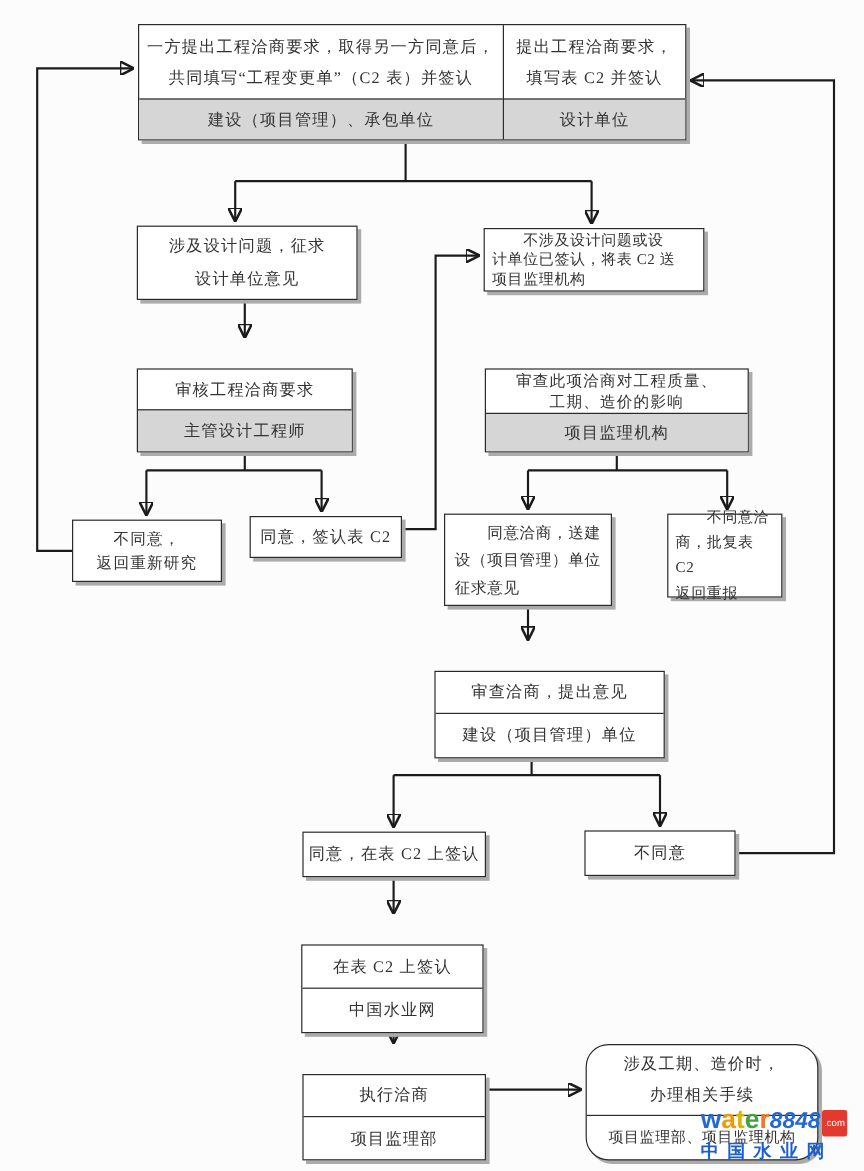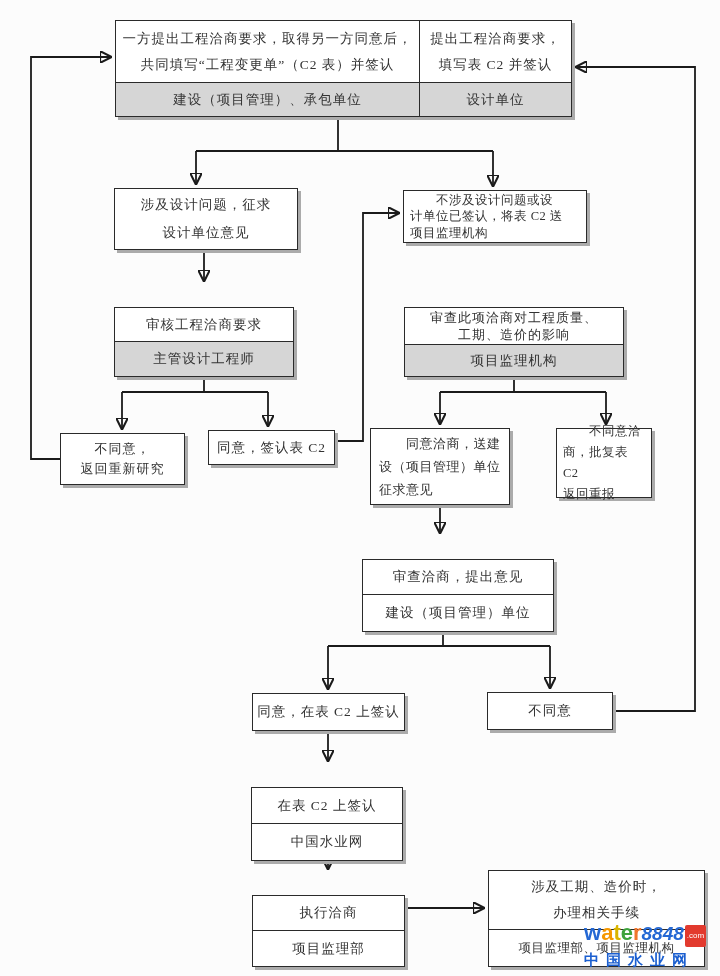--- a/index.html
+++ b/index.html
@@ -162,21 +162,21 @@
   <div class="box split" style="left:251px;top:765px;width:152px;height:74px;">
     <div class="hd">在表 C2 上签认</div>
     <div class="ft" style="height:36px;">中国水业网</div>
   </div>
 
   <div class="box split" style="left:252px;top:873px;width:153px;height:72px;">
     <div class="hd">执行洽商</div>
     <div class="ft" style="height:35px;">项目监理部</div>
   </div>
 
-  <div class="box split" style="left:488px;top:848px;width:217px;height:97px;">
+  <div class="box split" style="left:488px;top:848px;width:194px;height:97px;border-radius:19px;">
     <div class="hd pre">涉及工期、造价时，
 办理相关手续</div>
     <div class="ft" style="height:36px;font-size:12.5px;letter-spacing:0.5px;">项目监理部、项目监理机构</div>
   </div>
 
   <div class="wm">
     <div class="wm-row1">
       <span class="wm-word">
         <span class="wm-l0">w</span><span class="wm-l1">a</span><span class="wm-l2">t</span><span class="wm-l3">e</span><span class="wm-l4">r</span>
       </span>

